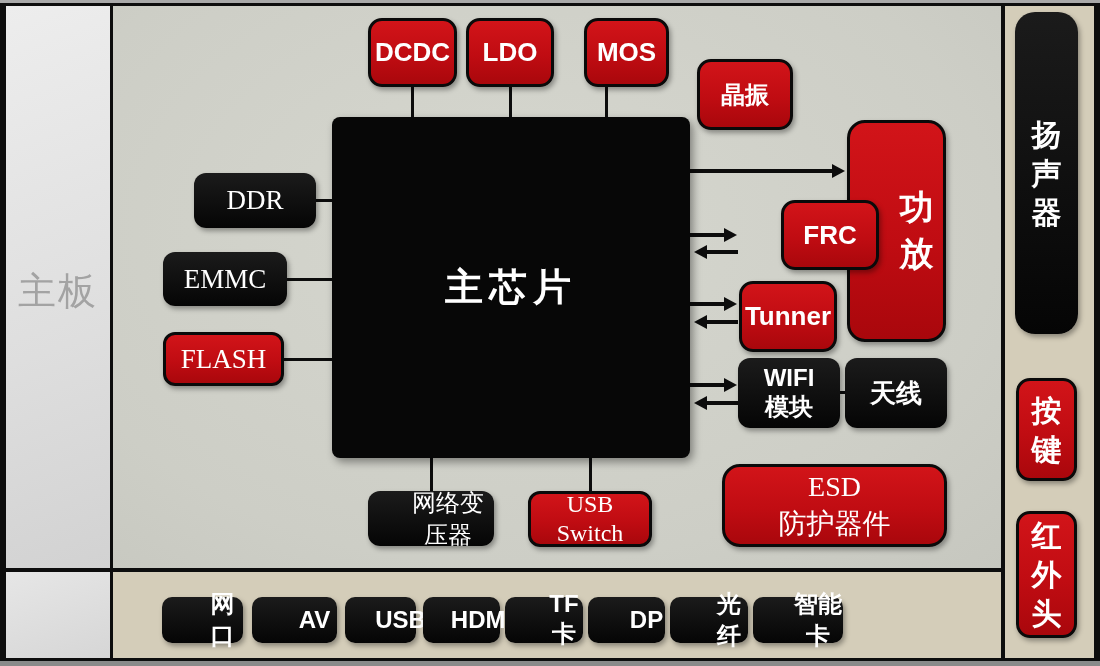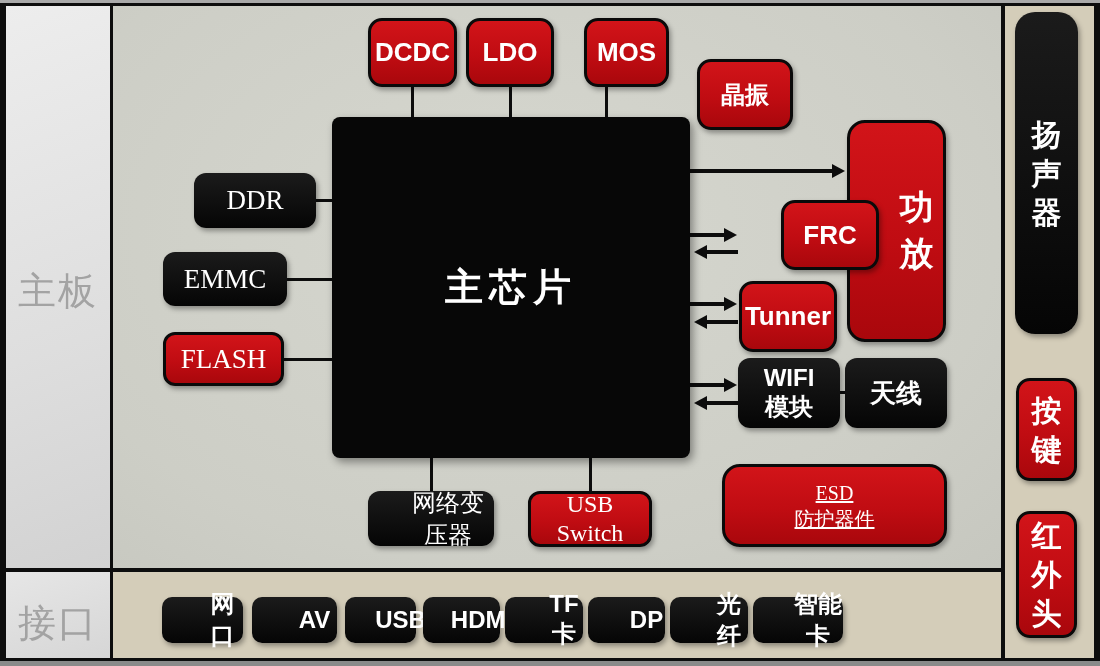--- a/index.html
+++ b/index.html
@@ -17,21 +17,21 @@
 
   .side-label{position:absolute; color:#a3a3a3; font-size:38px; letter-spacing:2px; text-align:center; width:104px; left:6px;}
 
   .box{position:absolute; box-sizing:border-box; display:flex; flex-direction:column; align-items:center; justify-content:center; color:#fff; text-align:center;}
   .black{background:linear-gradient(180deg,#1b1b1b,#050505); border-radius:12px; box-shadow:2px 3px 5px rgba(0,0,0,.35);}
   .red{background:linear-gradient(180deg,#d21419 0%,#c00c12 55%,#a9070c 100%); border:3px solid #0a0a0a; border-radius:14px; box-shadow:2px 3px 5px rgba(0,0,0,.35);}
   .chip{background:#070707; border-radius:8px; box-shadow:3px 4px 8px rgba(0,0,0,.4);}
 
   .serif{font-family:"Liberation Serif", serif;}
   .fs24{font-size:24px;} .fs26{font-size:26px;} .fs27{font-size:27px;}
-  .fs29{font-size:20px;text-decoration:underline;} .fs30{font-size:30px;} .fs34{font-size:34px;} .fs38{font-size:38px;}
+  .fs29{font-size:28px;} .fs30{font-size:30px;} .fs34{font-size:34px;} .fs38{font-size:38px;}
   .w600{font-weight:600;} .w700{font-weight:700;padding-left:40px;}
   .lh12{line-height:1.2;} .lh13{line-height:1.3;}
   .vtext{width:34px; word-break:break-all; line-height:1.3; text-align:center;}
   .chiptext{letter-spacing:6px; font-weight:600;}
 
   .cline{position:absolute; background:#0c0c0c;}
   .aline{position:absolute; background:#0c0c0c;}
   .ah-r{position:absolute; width:0; height:0; border:7px solid transparent; border-left:13px solid #0c0c0c; border-right-width:0;}
   .ah-l{position:absolute; width:0; height:0; border:7px solid transparent; border-right:13px solid #0c0c0c; border-left-width:0;}
 </style>
@@ -41,21 +41,20 @@
 <div class="stage">
   <div class="edge-top"></div>
 
   <div class="panel panel-left"></div>
   <div class="panel panel-left-bottom"></div>
   <div class="panel panel-main"></div>
   <div class="panel panel-bottom"></div>
   <div class="panel panel-right"></div>
 
   <div class="side-label" style="top:266px;">主板</div>
-  <div class="side-label" style="top:598px;">接口</div>
 
   <div class="cline" style="left:411px; top:87px; width:3px; height:30px;"></div>
   <div class="cline" style="left:509px; top:87px; width:3px; height:30px;"></div>
   <div class="cline" style="left:605px; top:87px; width:3px; height:30px;"></div>
   <div class="cline" style="left:289px; top:199px; width:43px; height:3px;"></div>
   <div class="cline" style="left:287px; top:278px; width:45px; height:3px;"></div>
   <div class="cline" style="left:284px; top:358px; width:48px; height:3px;"></div>
   <div class="cline" style="left:430px; top:458px; width:3px; height:33px;"></div>
   <div class="cline" style="left:589px; top:458px; width:3px; height:34px;"></div>
   <div class="cline" style="left:840px; top:391px; width:5px; height:3px;"></div>

